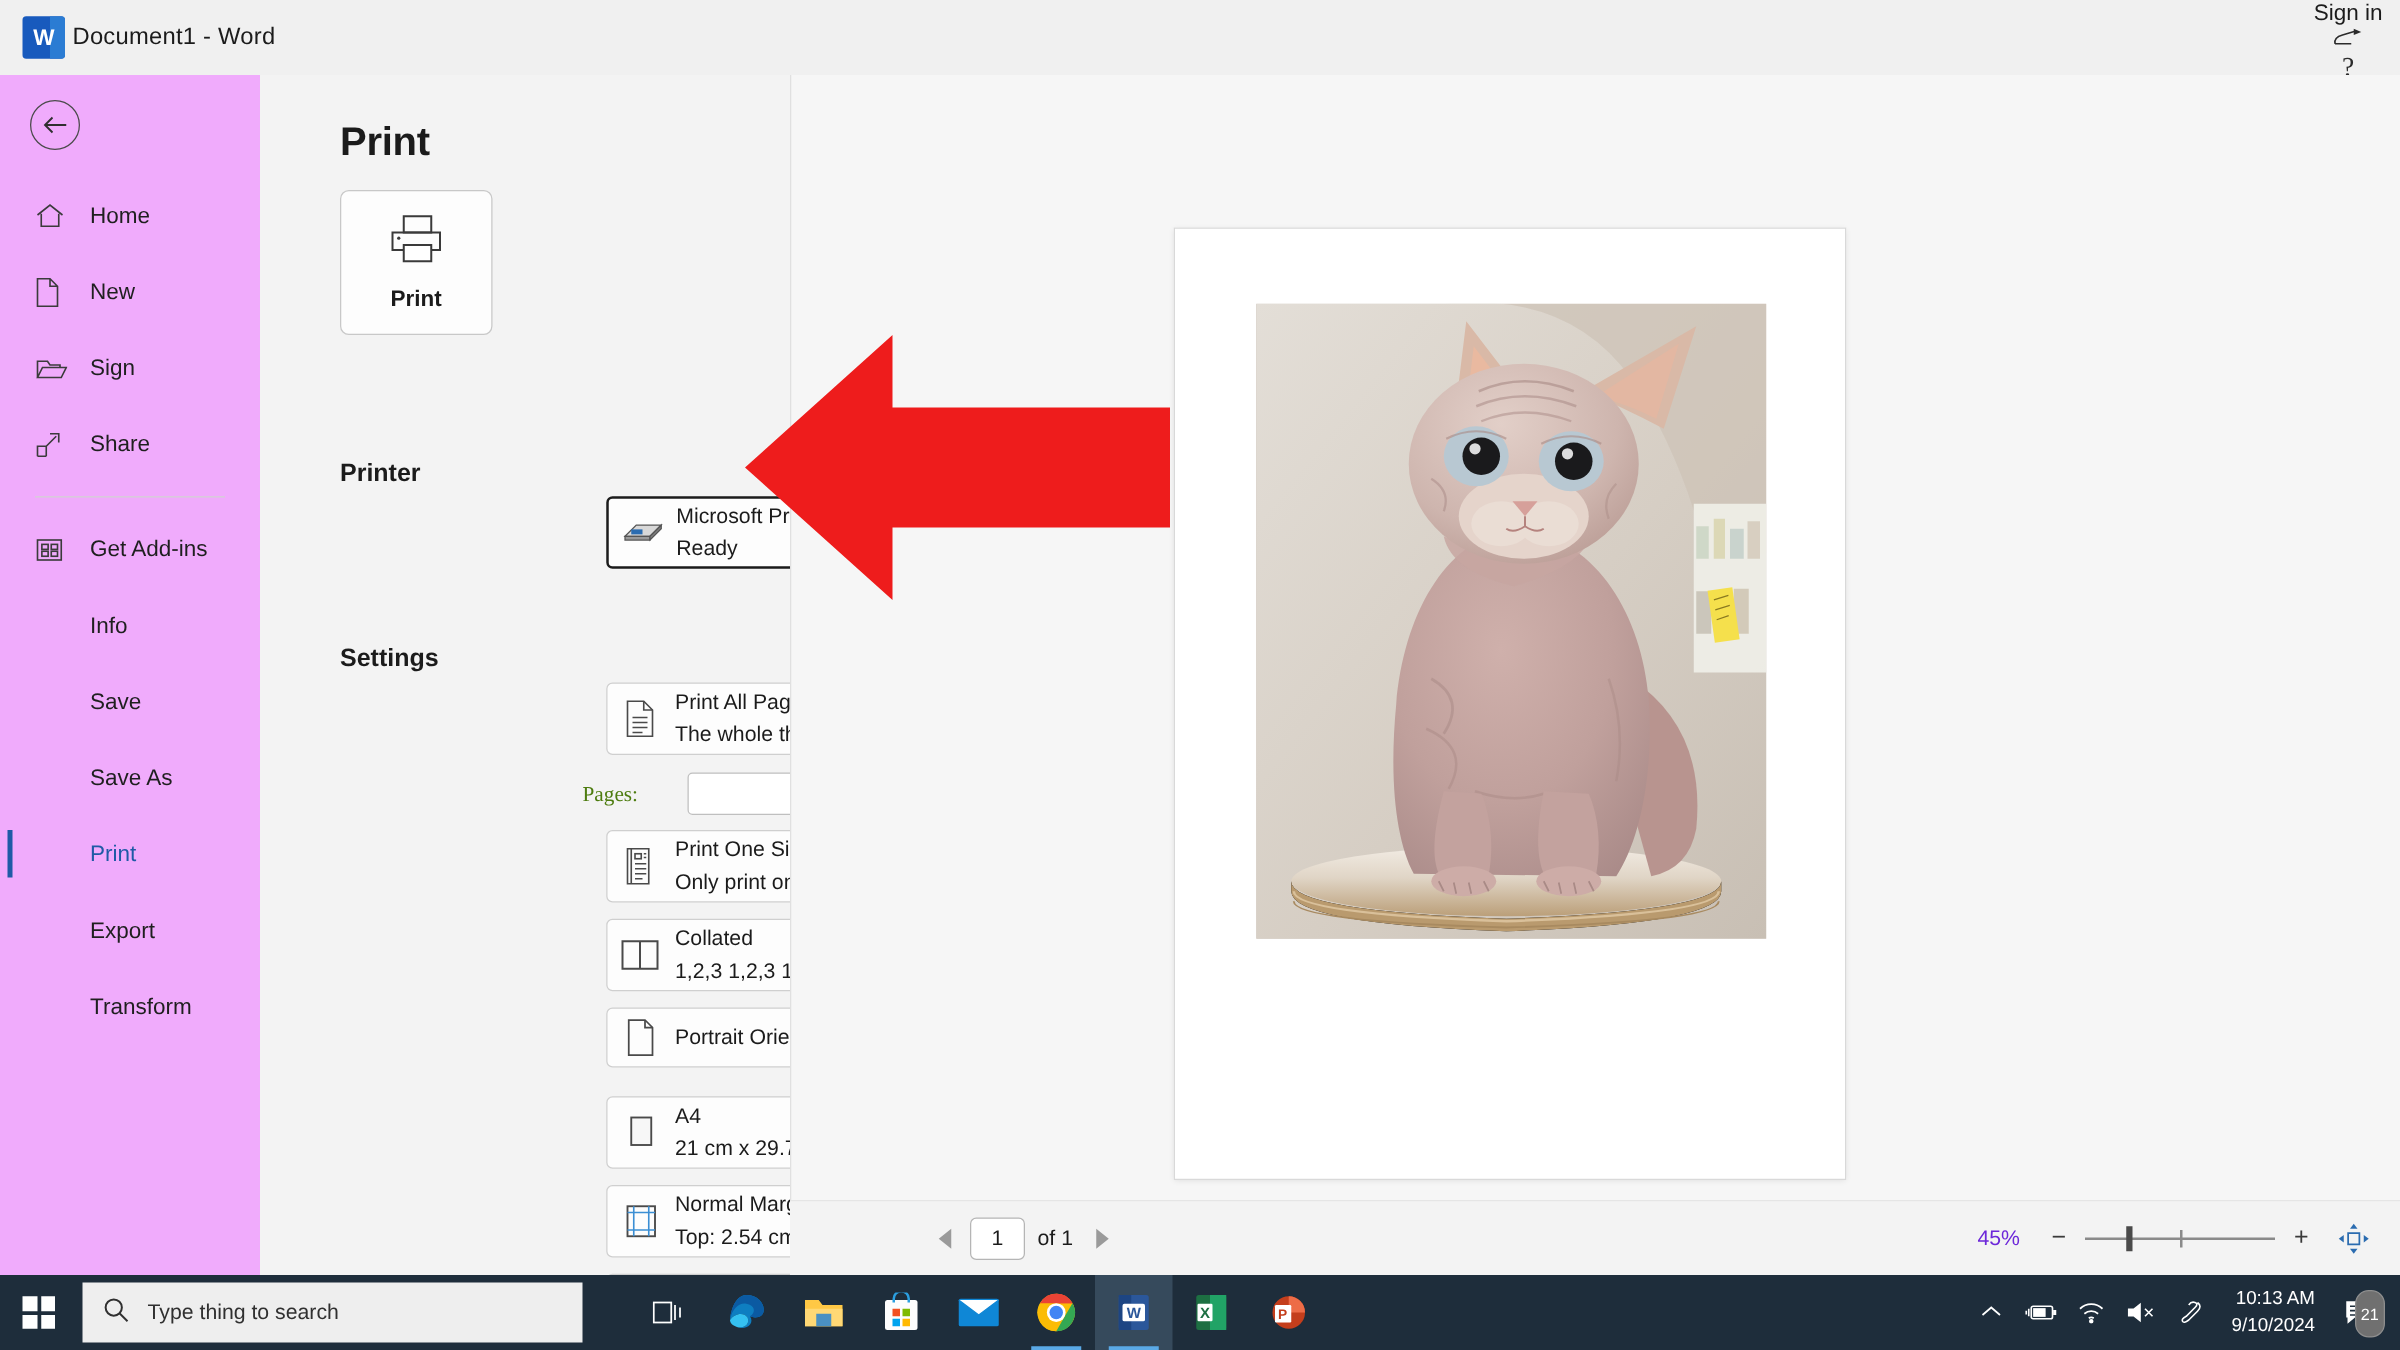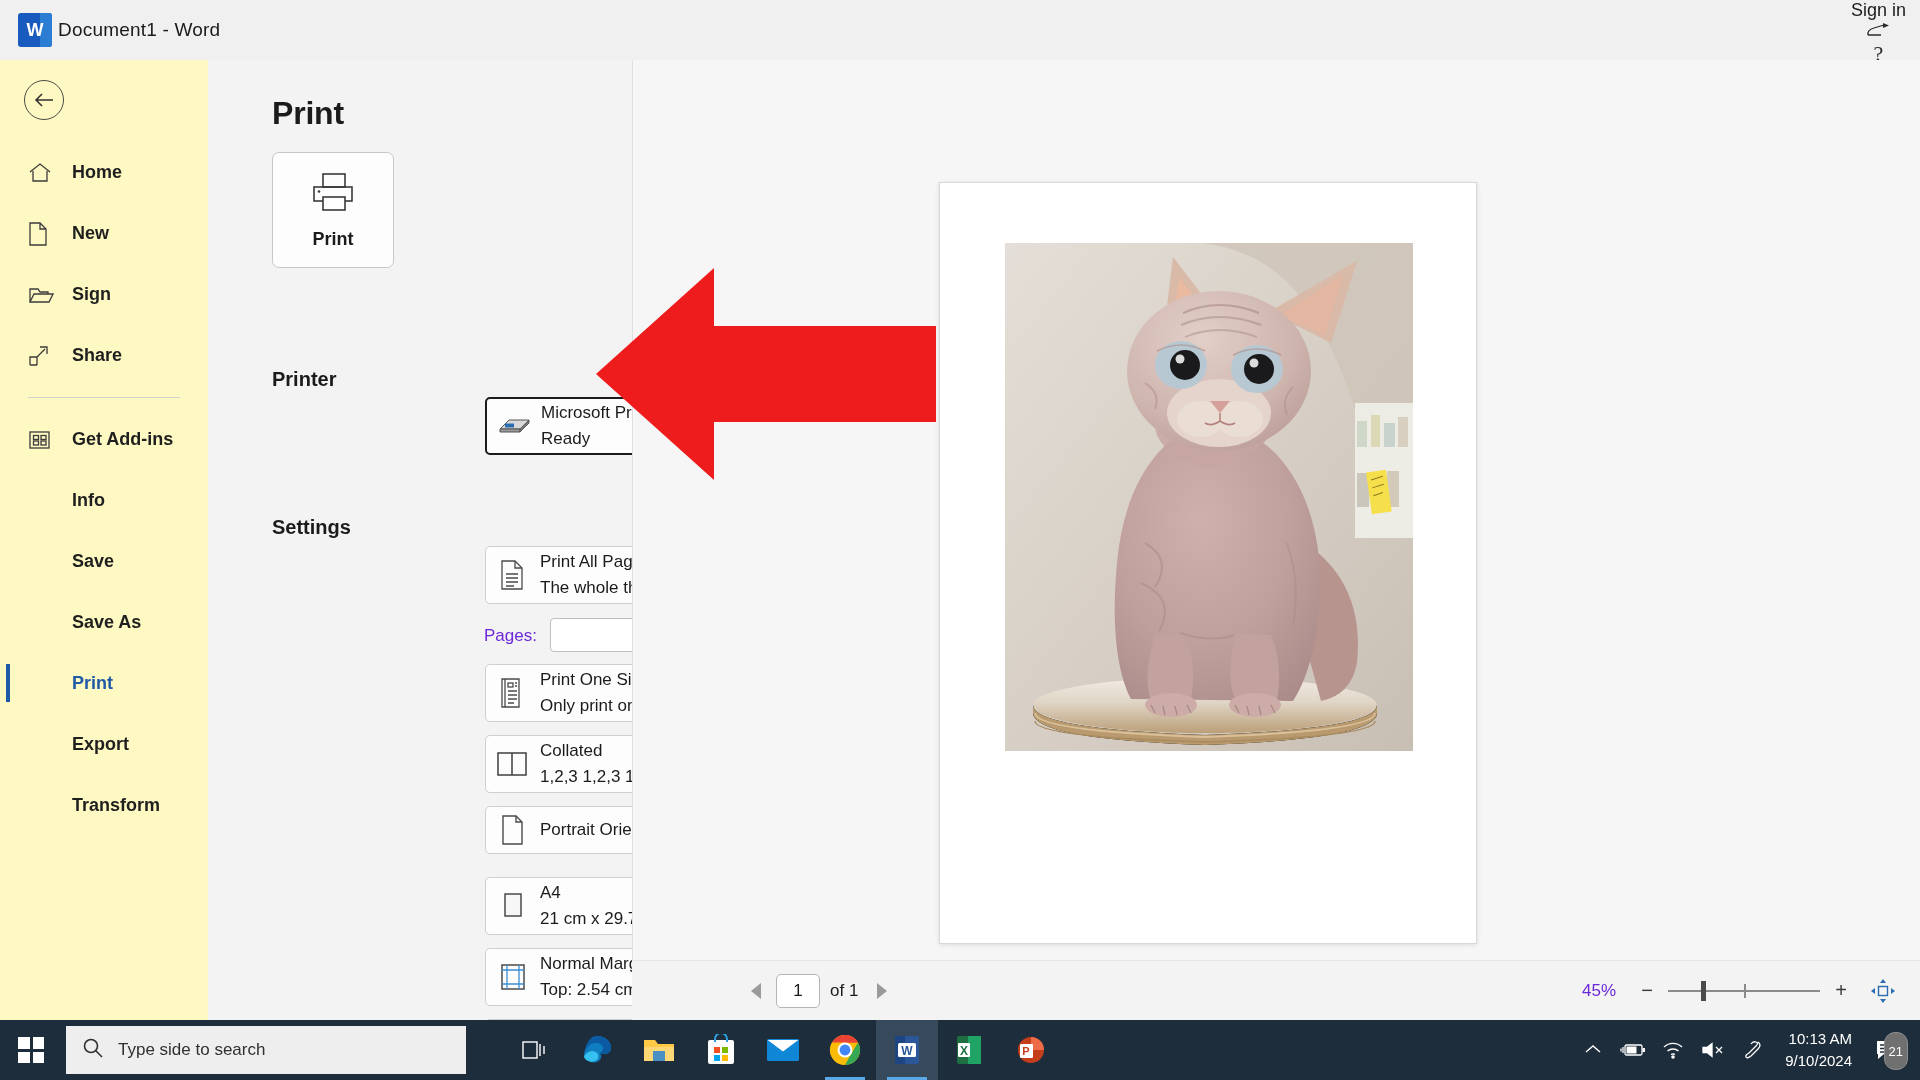--- a/index.html
+++ b/index.html
@@ -46,22 +46,21 @@
     width: 56px; height: 60px;
     display: flex; align-items: center; justify-content: center;
     cursor: default;
   }
   .tb-btn svg { stroke: #2b2b2b; fill: none; stroke-width: 1.3; }
   .help-glyph { font-size: 22px; color: #2b2b2b; font-family: "Liberation Serif", serif; }
 
   
   .sidebar {
     position: absolute; top: 60px; left: 0; width: 208px; height: 960px;
-    background: #fef9c3;
-    font-weight: bold;
+    background: #f0abfc;
   }
   .back-circle {
     position: absolute; top: 20px; left: 24px;
     width: 40px; height: 40px; border-radius: 50%;
     border: 1.4px solid #4a4a4a;
     display: flex; align-items: center; justify-content: center;
     cursor: pointer;
   }
   .nav-list { position: absolute; top: 82px; left: 0; width: 208px; }
   .nav-item {
@@ -150,21 +149,21 @@
   .combo .c-caret {
     width: 34px; min-width: 34px; display: flex; align-items: center; justify-content: center;
   }
   .combo .c-caret svg { stroke: #333; fill: none; stroke-width: 1.6; }
 
   .printer-props {
     position: absolute; left: 454px; top: 414px;
     font-size: 16px; color: #1a4f9c; text-decoration: underline; cursor: pointer;
   }
   .pages-label {
-    position: absolute; left: 276px; top: 566px; font-size: 17px; color: #6d28d9;
+    position: absolute; left: 258px; top: 566px; font-size: 17px; color: #4d7c0f; font-family: Liberation Serif, serif;
   }
   .pages-input {
     position: absolute; left: 342px; top: 558px; width: 240px; height: 34px;
     border: 1px solid #bfbfbf; border-radius: 4px; background: #fff;
     padding: 0 8px; font-size: 16px; outline: none;
     font-family: "Liberation Sans", sans-serif;
   }
 
   
   .pane-scroll {
@@ -765,21 +764,21 @@
         </span>
     </div>
 
     <div class="search-box">
       <span class="mag">
         <svg width="22" height="22" viewBox="0 0 22 22" fill="none" stroke="#303030" stroke-width="1.6">
           <circle cx="9" cy="9" r="6.5"></circle>
             <path d="M13.8 13.8 L20 20"></path>
         </svg>
       </span>
-      <span class="ph">Type side to search</span>
+      <span class="ph">Type thing to search</span>
     </div>
 
     <div class="tb-icons">
       <div class="tb-ico">
         <svg width="26" height="22" viewBox="0 0 26 22" fill="none" stroke="#fff" stroke-width="1.4">
           <rect x="1" y="3" width="14" height="16"></rect>
             <path d="M18 5 V17 M22 7 V15"></path>
         </svg>
       </div>
 

